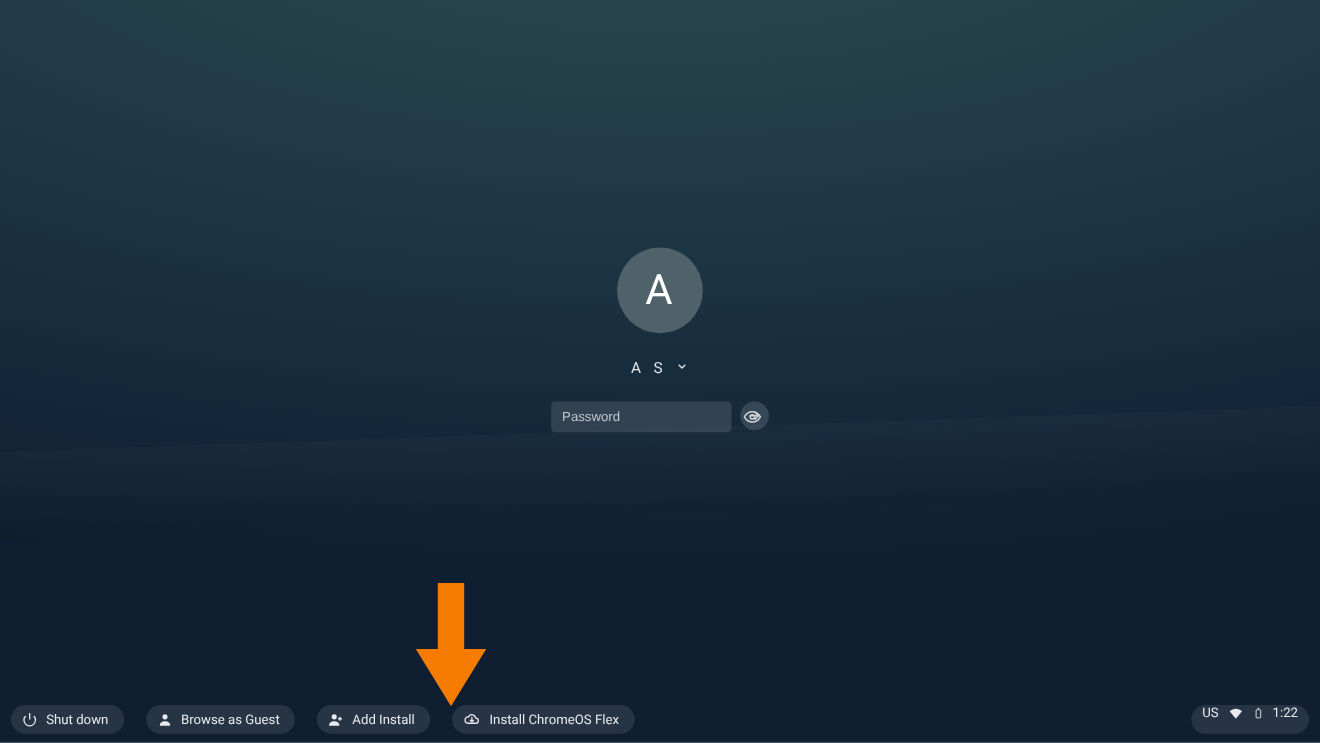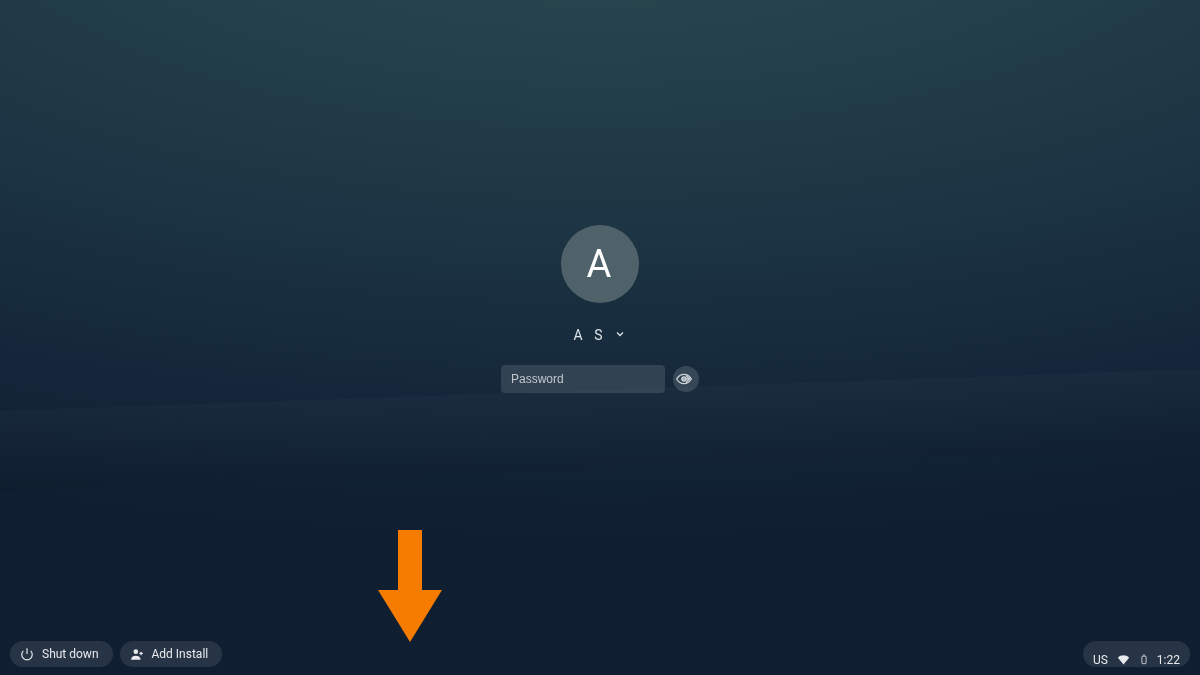--- a/index.html
+++ b/index.html
@@ -56,21 +56,20 @@
       gap: 8px;
       letter-spacing: 4px;
       font-size: 14px;
       color: #dde2e6;
       cursor: pointer;
     }
 
     .pw-row {
       margin-top: 22px;
       display: flex;
-      align-items: center;
       gap: 8px;
     }
 
     .pw-wrap {
       position: relative;
       width: 164px;
       height: 28px;
       background: rgba(255,255,255,0.12);
       border-radius: 4px;
       display: flex;
@@ -104,21 +103,21 @@
       color:#cfd4d8;
       cursor:pointer;
     }
 
     
     .shelf-left {
       position:absolute;
       left:10px;
       bottom:8px;
       display:flex;
-      gap:7px;
+      gap:20px;
     }
     .pill {
       height:26px;
       padding: 0 14px 0 10px;
       border-radius: 13px;
       background: rgba(255,255,255,0.10);
       display:flex;
       align-items:center;
       gap:8px;
       font-size:12px;
@@ -131,21 +130,21 @@
     
     .tray {
       position:absolute;
       right:10px;
       bottom:8px;
       height:26px;
       padding: 0 10px;
       border-radius: 13px;
       background: rgba(255,255,255,0.10);
       display:flex;
-      align-items:flex-end;
+      align-items:flex-start;
       gap:8px;
       font-size:12px;
       color:#e8eaed;
       cursor:pointer;
     }
 
     
     .annotation-arrow {
       position:absolute;
       left:378px;
@@ -196,25 +195,40 @@
 <div class="shelf-left">
   <div class="pill">
     <svg width="14" height="14" viewBox="0 0 24 24" fill="none" stroke="currentColor" stroke-width="2">
         <path d="M18.36 6.64a9 9 0 1 1-12.73 0"></path>
         <line x1="12" y1="2" x2="12" y2="12"></line>
       </svg>
     <span>Shut down</span>
   </div>
   <div class="pill">
     <svg width="14" height="14" viewBox="0 0 24 24" fill="currentColor">
+        <circle cx="12" cy="8" r="4"></circle>
+        <path d="M4 21c0-4 4-6 8-6s8 2 8 6v1H4z"></path>
+      </svg>
+    <span>Browse as Guest</span>
+  </div>
+  <div class="pill">
+    <svg width="14" height="14" viewBox="0 0 24 24" fill="currentColor">
         <circle cx="10" cy="8" r="4"></circle>
         <path d="M2 21c0-4 4-6 8-6s8 2 8 6v1H2z"></path>
         <path d="M19 8v6M16 11h6" stroke="currentColor" stroke-width="2" fill="none"></path>
       </svg>
     <span>Add Install</span>
+  </div>
+  <div class="pill">
+    <svg width="16" height="14" viewBox="0 0 24 24" fill="none" stroke="currentColor" stroke-width="2">
+        <path d="M18 18a4 4 0 0 0 0-8 6 6 0 0 0-11.3-2A5 5 0 0 0 6 18z"></path>
+        <polyline points="9 13 12 16 15 13"></polyline>
+        <line x1="12" y1="8" x2="12" y2="16"></line>
+      </svg>
+    <span>Install ChromeOS Flex</span>
   </div>
 </div>
 
 <div class="tray">
   <span>US</span>
   <svg width="15" height="15" viewBox="0 0 24 24" fill="currentColor">
       <path d="M12 20l9-11c-5-5-13-5-18 0l9 11z"></path>
     </svg>
   <svg width="10" height="15" viewBox="0 0 24 24" fill="none" stroke="currentColor" stroke-width="2">
       <rect x="7" y="4" width="10" height="18" rx="2"></rect>

